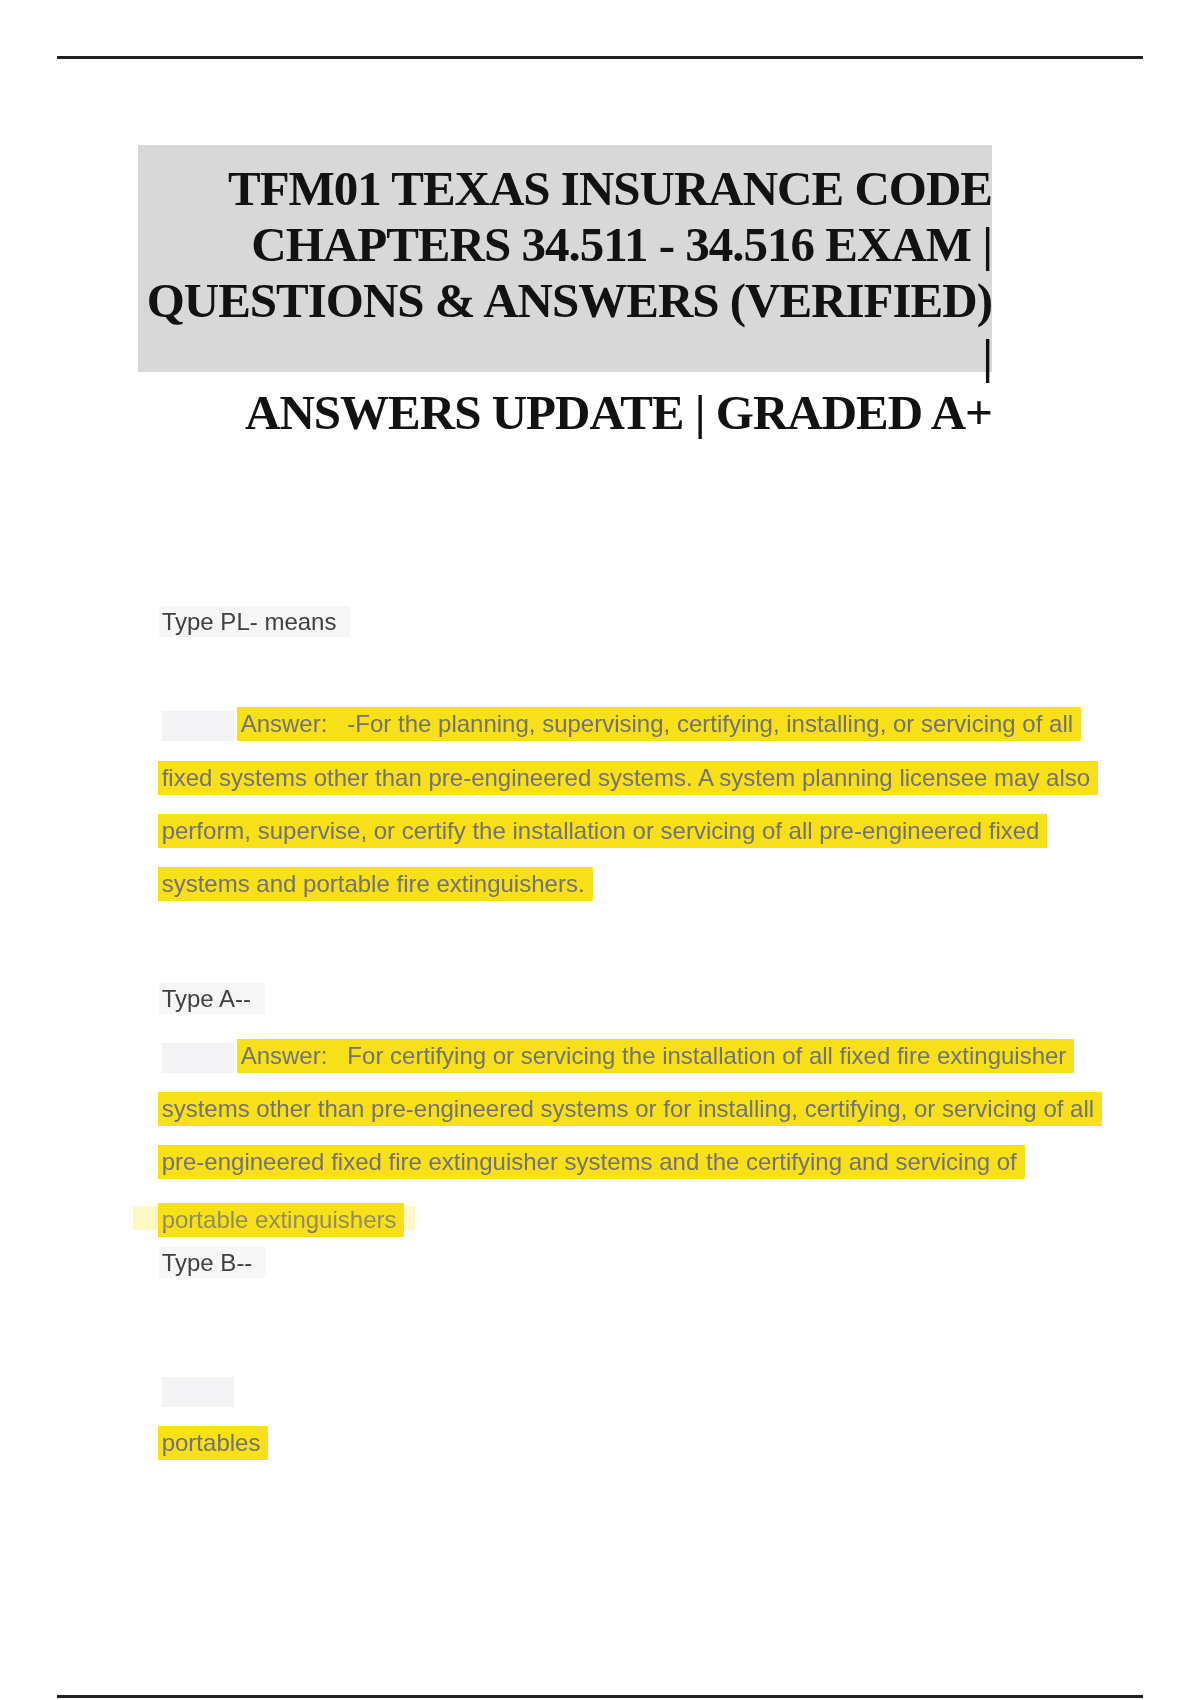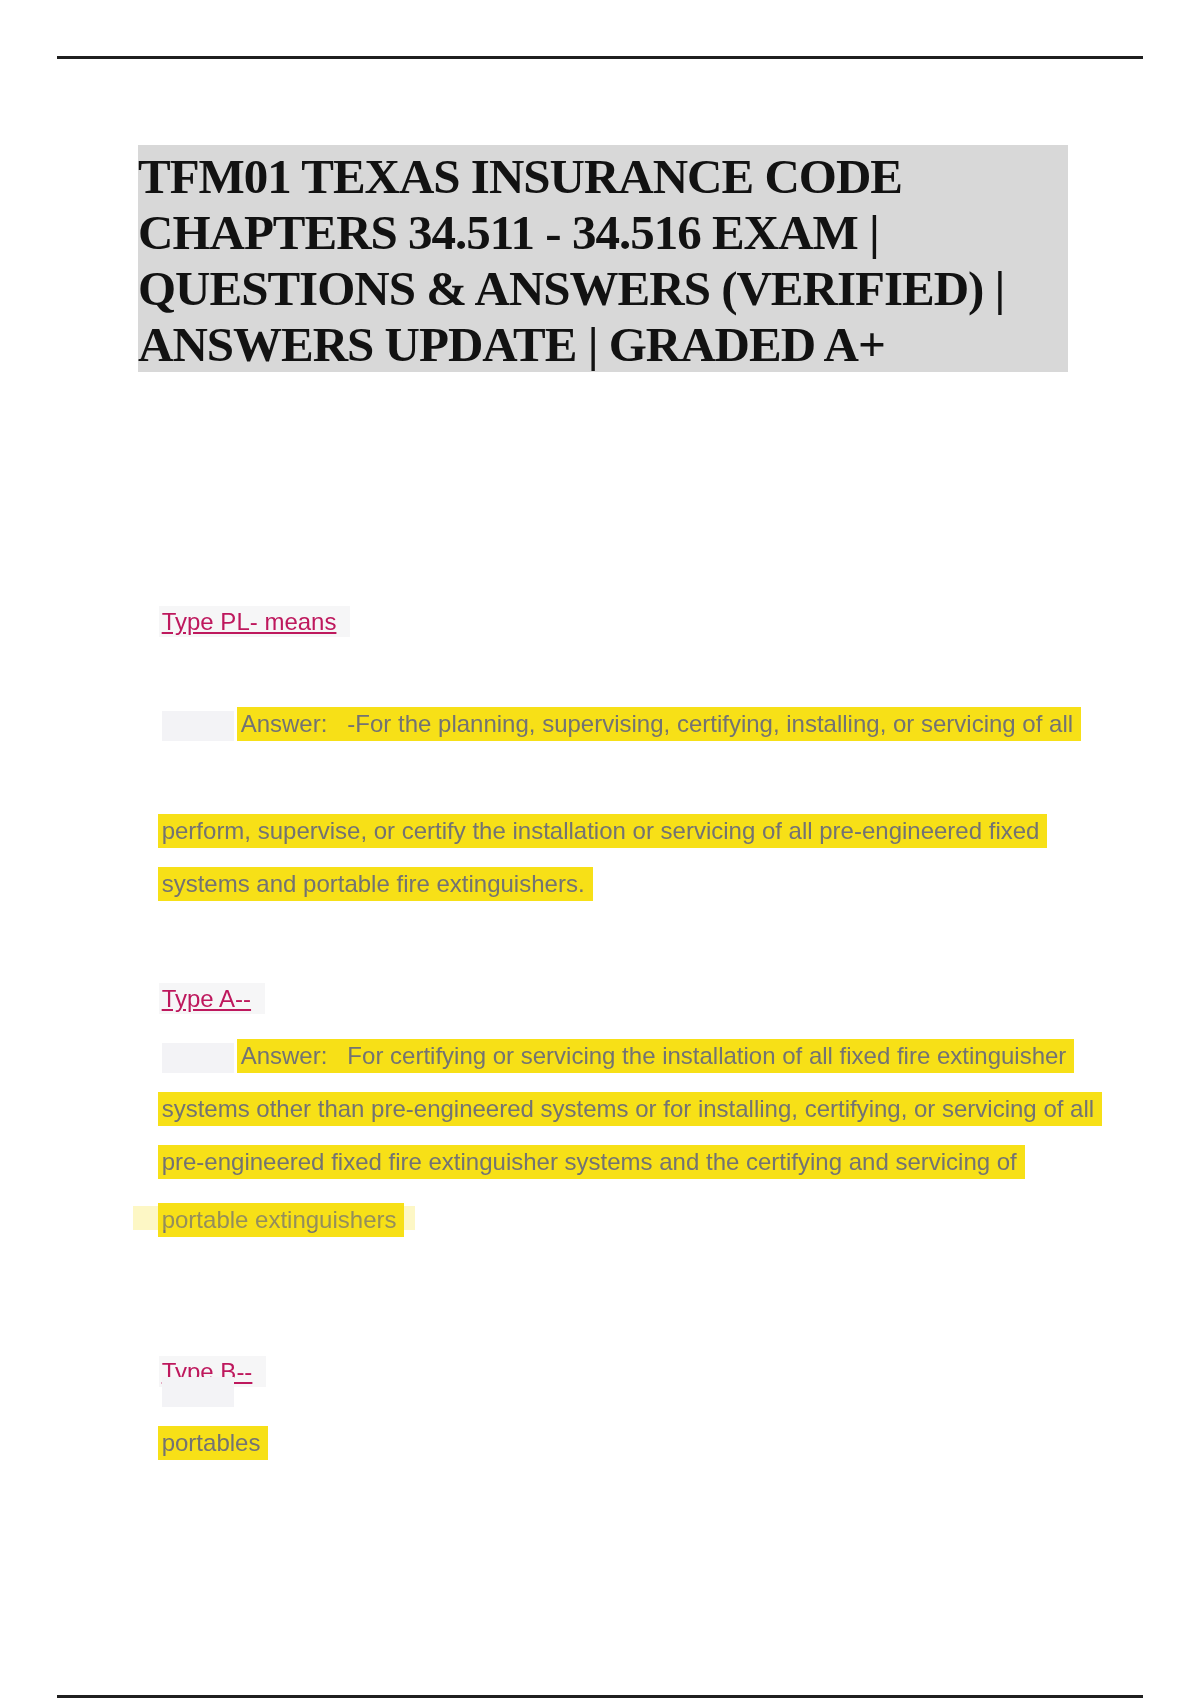--- a/index.html
+++ b/index.html
@@ -8,39 +8,38 @@
     width:1200px;height:1700px;
     background:#ffffff;
     font-family:"Liberation Sans", sans-serif;
     overflow:hidden;
   }
   .rule{
     position:absolute;left:57px;width:1086px;height:3px;
     background:#1f1f1f;
   }
   #title-block{
-    position:absolute;left:138px;top:145px;width:930px;height:227px;
+    position:absolute;left:138px;top:145px;width:854px;height:227px;
     background:var(--title-bg,#d8d8d8);
-    text-align:left;
+    text-align:right;
     font-family:"Liberation Serif", serif;
     font-weight:bold;
     font-size:49px;line-height:56px;
     letter-spacing:-1px;
     color:#121212;
-    padding-top:4px;box-sizing:border-box;
+    padding-top:16px;box-sizing:border-box;
   }
   .row{
     position:absolute;left:135px;height:34px;line-height:34px;
     font-size:24px;color:#3d3d3d;white-space:pre;
   }
   .qlabel{
     background:#f6f6f7;
     padding:2px 14px 2px 3px;margin-left:-3px;
-    color:#be185d;
-    text-decoration:underline;
+    color:#404040;
   }
   .ghostbox{
     display:inline-block;width:72px;height:30px;
     background:#f3f3f6;vertical-align:middle;margin-right:3px;
   }
   .hl{
     background:var(--hl,#f7e017);
     padding:3px 8px 4px 4px;
     color:#737373;
   }
@@ -63,20 +62,23 @@
     <div>QUESTIONS &amp; ANSWERS (VERIFIED) |</div>
     <div>ANSWERS UPDATE | GRADED A+</div>
   </div>
 
   <div class="row" style="top:571px">
     <span class="qlabel">Type PL- means</span>
   </div>
   <div class="row" style="top:673px">
     <span class="ghostbox"></span><span class="hl">Answer:   -For the planning, supervising, certifying, installing, or servicing of all</span>
   </div>
+  <div class="row cont" style="top:727px">
+    <span class="hl">fixed systems other than pre-engineered systems. A system planning licensee may also</span>
+  </div>
   <div class="row cont" style="top:780px">
     <span class="hl">perform, supervise, or certify the installation or servicing of all pre-engineered fixed</span>
   </div>
   <div class="row cont" style="top:833px">
     <span class="hl">systems and portable fire extinguishers.</span>
   </div>
 
   <div class="row" style="top:948px">
     <span class="qlabel">Type A--</span>
   </div>
@@ -88,21 +90,21 @@
   </div>
   <div class="row cont" style="top:1058px">
     <span class="hl">systems other than pre-engineered systems or for installing, certifying, or servicing of all</span>
   </div>
   <div class="row cont" style="top:1169px">
     <span class="hl">portable extinguishers</span>
   </div>
 
   <div id="ghost-bar"></div>
 
-  <div class="row" style="top:1321px">
+  <div class="row" style="top:1212px">
     <span class="qlabel">Type B--</span>
   </div>
   <div class="row" style="top:1339px">
     <span class="ghostbox"></span>
   </div>
   <div class="row cont" style="top:1392px">
     <span class="hl">portables</span>
   </div>
 
   <div class="rule" style="top:1695px"></div>

